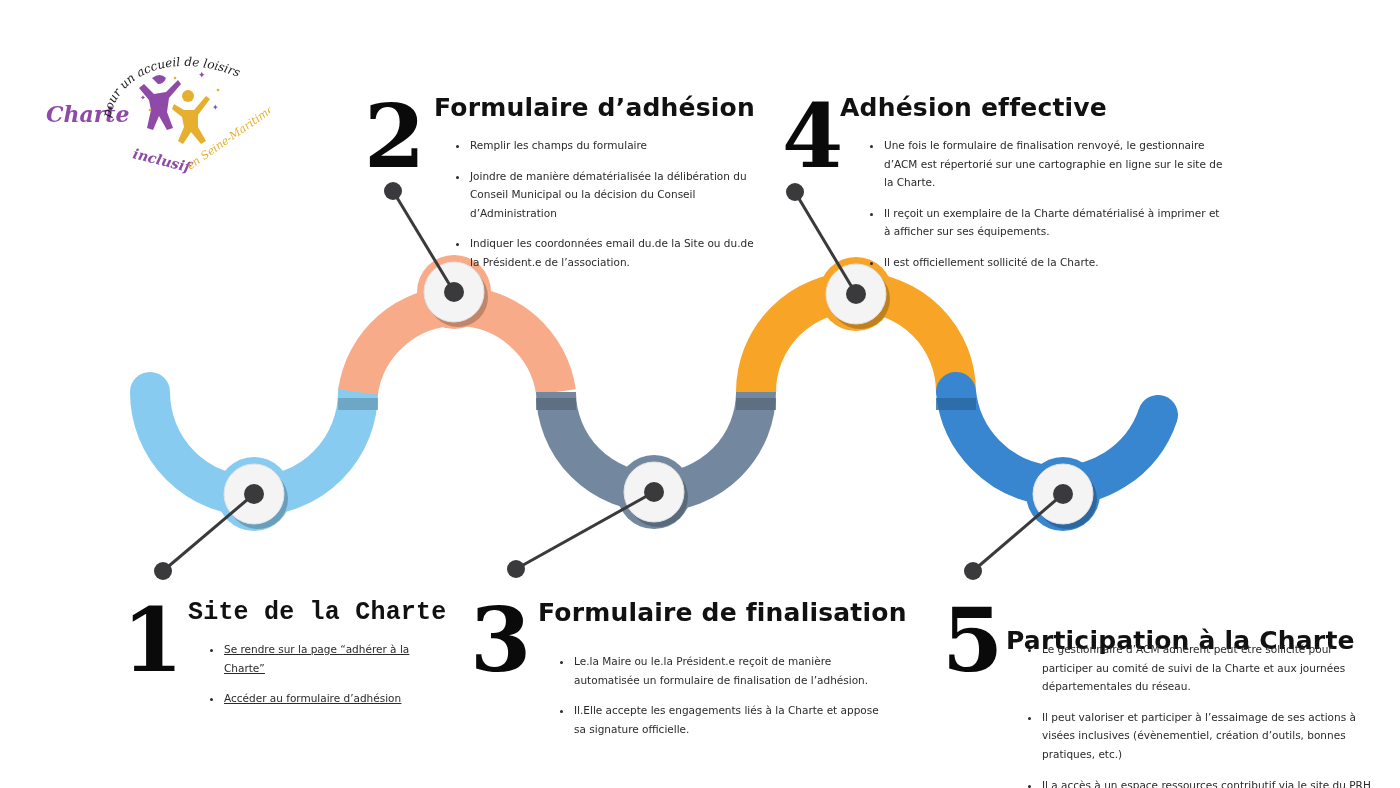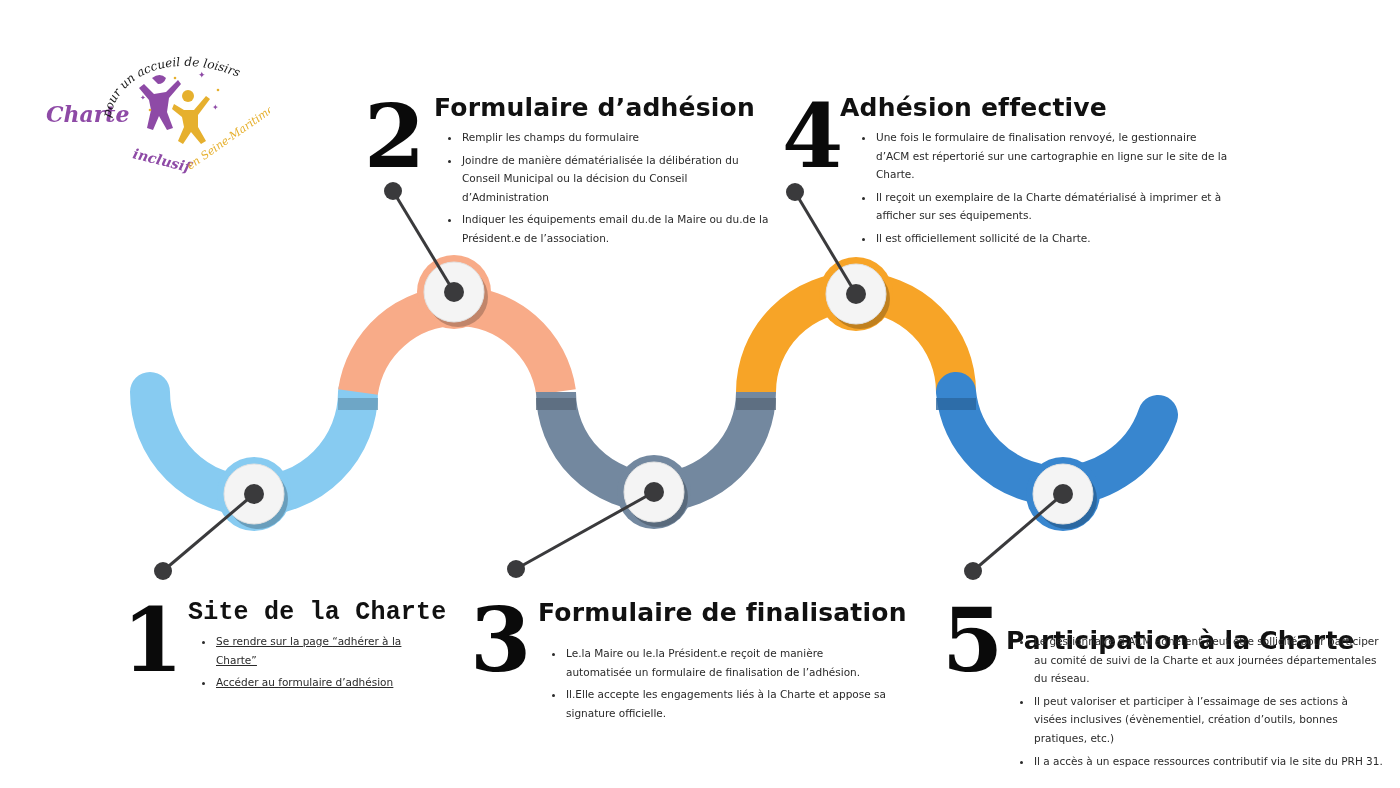--- a/index.html
+++ b/index.html
@@ -2,21 +2,21 @@
 <html><head>
 <meta charset="utf-8">
 <style>
   html, body { margin: 0; padding: 0; background: #ffffff; }
   body { width: 1400px; height: 788px; position: relative; overflow: hidden; font-family: "DejaVu Sans", sans-serif; color: #1a1a1a; }
   #wave { position: absolute; left: 0; top: 0; width: 1400px; height: 788px; }
   .step { position: absolute; }
   .step .num { position: absolute; font-family: "DejaVu Serif", serif; font-weight: bold; font-size: 88px; line-height: 1; color: #0a0a0a; }
   .step .title { position: absolute; white-space: nowrap; font-family: "DejaVu Sans", sans-serif; font-weight: bold; font-size: 25px; color: #111; letter-spacing: 0.2px; }
   .step ul { position: absolute; margin: 0; padding: 0 0 0 18px; list-style: disc; font-size: 10.5px; line-height: 18.6px; color: #2a2a2a; }
-  .step li { margin: 4px; padding-left: 2px; }
+  .step li { margin: 12px; padding-left: 2px; }
   .step li::marker { font-size: 9px; }
   .link { text-decoration: underline; }
   .logo { position: absolute; left: 40px; top: 40px; width: 230px; height: 160px; }
 </style>
 </head>
 <body>
 
 <svg class="logo" viewBox="0 0 230 160">
   <defs>
     <path id="arcTop" d="M 70 78 C 80 30, 140 10, 205 40"></path>
@@ -112,21 +112,21 @@
       <li><span>Accéder au </span><span class="link">formulaire d’adhésion</span></li>
     </ul>
 </div>
 
 <div class="step" id="step-2" style="left:0;top:0;">
   <div class="num" style="left:364px;top:92px;">2</div>
   <div class="title" style="left:434px;top:93px;">Formulaire d’adhésion</div>
   <ul style="left:438px;top:124px;width:320px;">
       <li><span>Remplir les champs du formulaire</span></li>
       <li><span>Joindre de manière dématérialisée la délibération du Conseil Municipal ou la décision du Conseil d’Administration</span></li>
-      <li><span>Indiquer les équipements email du.de la Maire ou du.de la Président.e de l’association.</span></li>
+      <li><span>Indiquer les coordonnées email du.de la Site ou du.de la Président.e de l’association.</span></li>
     </ul>
 </div>
 
 <div class="step" id="step-3" style="left:0;top:0;">
   <div class="num" style="left:470px;top:596px;">3</div>
   <div class="title" style="left:538px;top:598px;">Formulaire de finalisation</div>
   <ul style="left:542px;top:640px;width:335px;">
       <li><span>Le.la Maire ou le.la Président.e reçoit de manière automatisée un formulaire de finalisation de l’adhésion.</span></li>
       <li><span>Il.Elle accepte les engagements liés à la Charte et appose sa signature officielle.</span></li>
     </ul>

